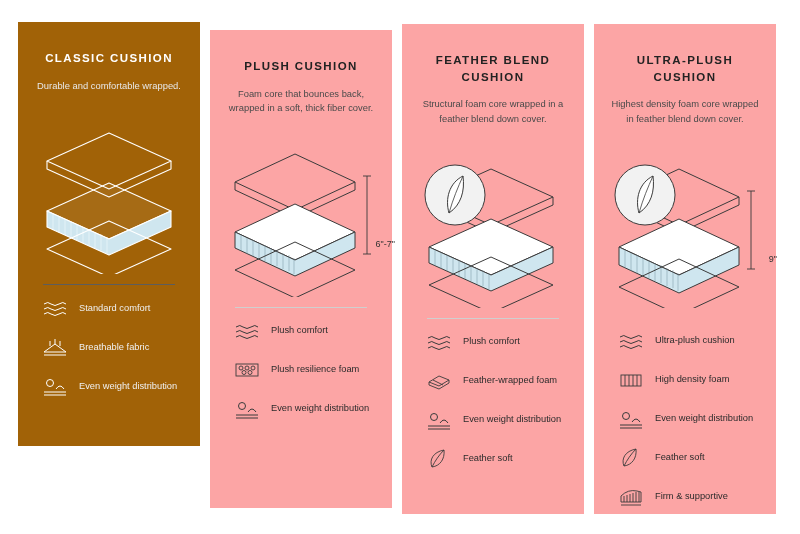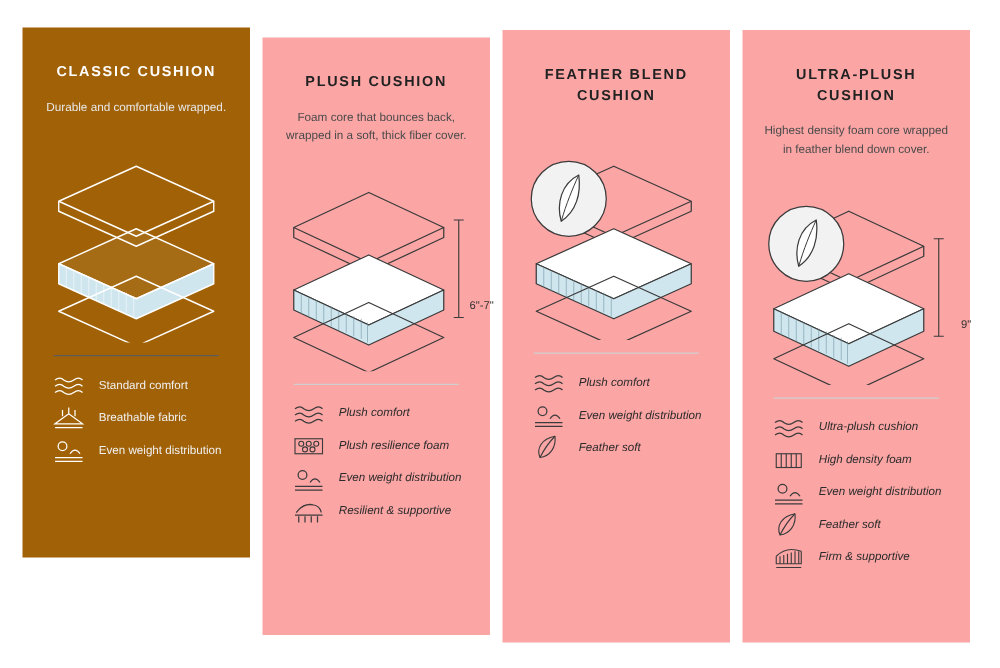--- a/index.html
+++ b/index.html
@@ -82,20 +82,21 @@
     height: 1px;
     background: #cfcfcf;
     margin: 6px 0 10px 0;
   }
   .dark .divider { background: #5d5d5d; }
 
   .features {
     width: 100%;
     display: flex;
     flex-direction: column;
+    gap: 13px;
     padding-left: 6px;
     box-sizing: border-box;
     justify-content: space-between;
   }
   .feature {
     display: flex;
     align-items: center;
     gap: 9px;
   }
   .feature .ficon {
@@ -105,21 +106,21 @@
     display: flex;
     align-items: center;
     justify-content: center;
   }
   .feature .flabel {
     font-size: 9.3px;
     line-height: 1.4;
     max-width: 104px;
   }
   .dark .feature .flabel { color: #f0f0f0; }
-  .light .feature .flabel { color: #2b2b2b; font-style: italic; }
+  .light .feature .flabel { color: #2b2b2b; }
 
   .measure {
     position: absolute;
     right: 4px;
     top: 28px;
     height: 100px;
     display: flex;
     align-items: center;
   }
   .measure-label {
@@ -280,38 +281,26 @@
           <span class="ficon">
             <svg width="28" height="22" viewBox="0 0 28 22" fill="none" stroke="#3b3b3b" stroke-width="1">
               <circle cx="9" cy="8" r="3.5"></circle>
               <path d="M15 14 q4 -6 8 0"></path>
               <line x1="3" y1="17" x2="25" y2="17"></line>
               <line x1="3" y1="20" x2="25" y2="20"></line>
             </svg>
           </span>
           <span class="flabel">Even weight distribution</span>
         </div>
-        <div class="feature">
-          <span class="ficon">
-            <svg width="28" height="22" viewBox="0 0 28 22" fill="none" stroke="#3b3b3b" stroke-width="1">
-              <path d="M4 12 q6 -8 14 -6 q5 1 6 6"></path>
-              <line x1="3" y1="14" x2="25" y2="14"></line>
-              <line x1="6" y1="15" x2="6" y2="20"></line>
-                <line x1="11" y1="15" x2="11" y2="20"></line>
-              <line x1="16" y1="15" x2="16" y2="20"></line>
-                <line x1="21" y1="15" x2="21" y2="20"></line>
-            </svg>
-          </span>
-          <span class="flabel">Resilient &amp; supportive</span>
-        </div>
       </div>
     </div>
 
     <div class="card light tall">
       <div class="card-title">FEATHER BLEND CUSHION</div>
+      <div class="card-desc">Structural foam core wrapped in a feather blend down cover.</div>
 
       <div class="art">
         <svg width="160" height="165" viewBox="0 0 160 165">
           <g fill="none" stroke="#3b3b3b" stroke-width="1" stroke-linejoin="round">
             <path d="M78 26 L140 54 L78 82 L16 54 Z"></path>
             <path d="M16 54 L16 62 L78 90 L140 62 L140 54"></path>
           </g>
           <g>
             <path d="M78 76 L140 104 L78 132 L16 104 Z" fill="#ffffff" stroke="#3b3b3b" stroke-width="1" stroke-linejoin="round"></path>
             <path d="M16 104 L16 120 L78 148 L140 120 L140 104 L78 132 Z" fill="#cfe6ef" stroke="#3b3b3b" stroke-width="1" stroke-linejoin="round"></path>
@@ -348,20 +337,30 @@
             <svg width="26" height="18" viewBox="0 0 26 18" fill="none" stroke="#3b3b3b" stroke-width="1">
               <path d="M2 5 q4 -3 7 0 q4 3 8 0 q4 -3 7 0"></path>
               <path d="M2 10 q4 -3 7 0 q4 3 8 0 q4 -3 7 0"></path>
               <path d="M2 15 q4 -3 7 0 q4 3 8 0 q4 -3 7 0"></path>
             </svg>
           </span>
           <span class="flabel">Plush comfort</span>
         </div>
         <div class="feature">
           <span class="ficon">
+            <svg width="28" height="22" viewBox="0 0 28 22" fill="none" stroke="#3b3b3b" stroke-width="0.9" stroke-linejoin="round">
+              <path d="M4 12 L14 6 L24 10 L14 16 Z"></path>
+              <path d="M4 12 L4 15 L14 19 L24 13 L24 10"></path>
+              <line x1="8" y1="10" x2="18" y2="15"></line>
+            </svg>
+          </span>
+          <span class="flabel">Feather-wrapped foam</span>
+        </div>
+        <div class="feature">
+          <span class="ficon">
             <svg width="28" height="22" viewBox="0 0 28 22" fill="none" stroke="#3b3b3b" stroke-width="1">
               <circle cx="9" cy="8" r="3.5"></circle>
               <path d="M15 14 q4 -6 8 0"></path>
               <line x1="3" y1="17" x2="25" y2="17"></line>
               <line x1="3" y1="20" x2="25" y2="20"></line>
             </svg>
           </span>
           <span class="flabel">Even weight distribution</span>
         </div>
         <div class="feature">

